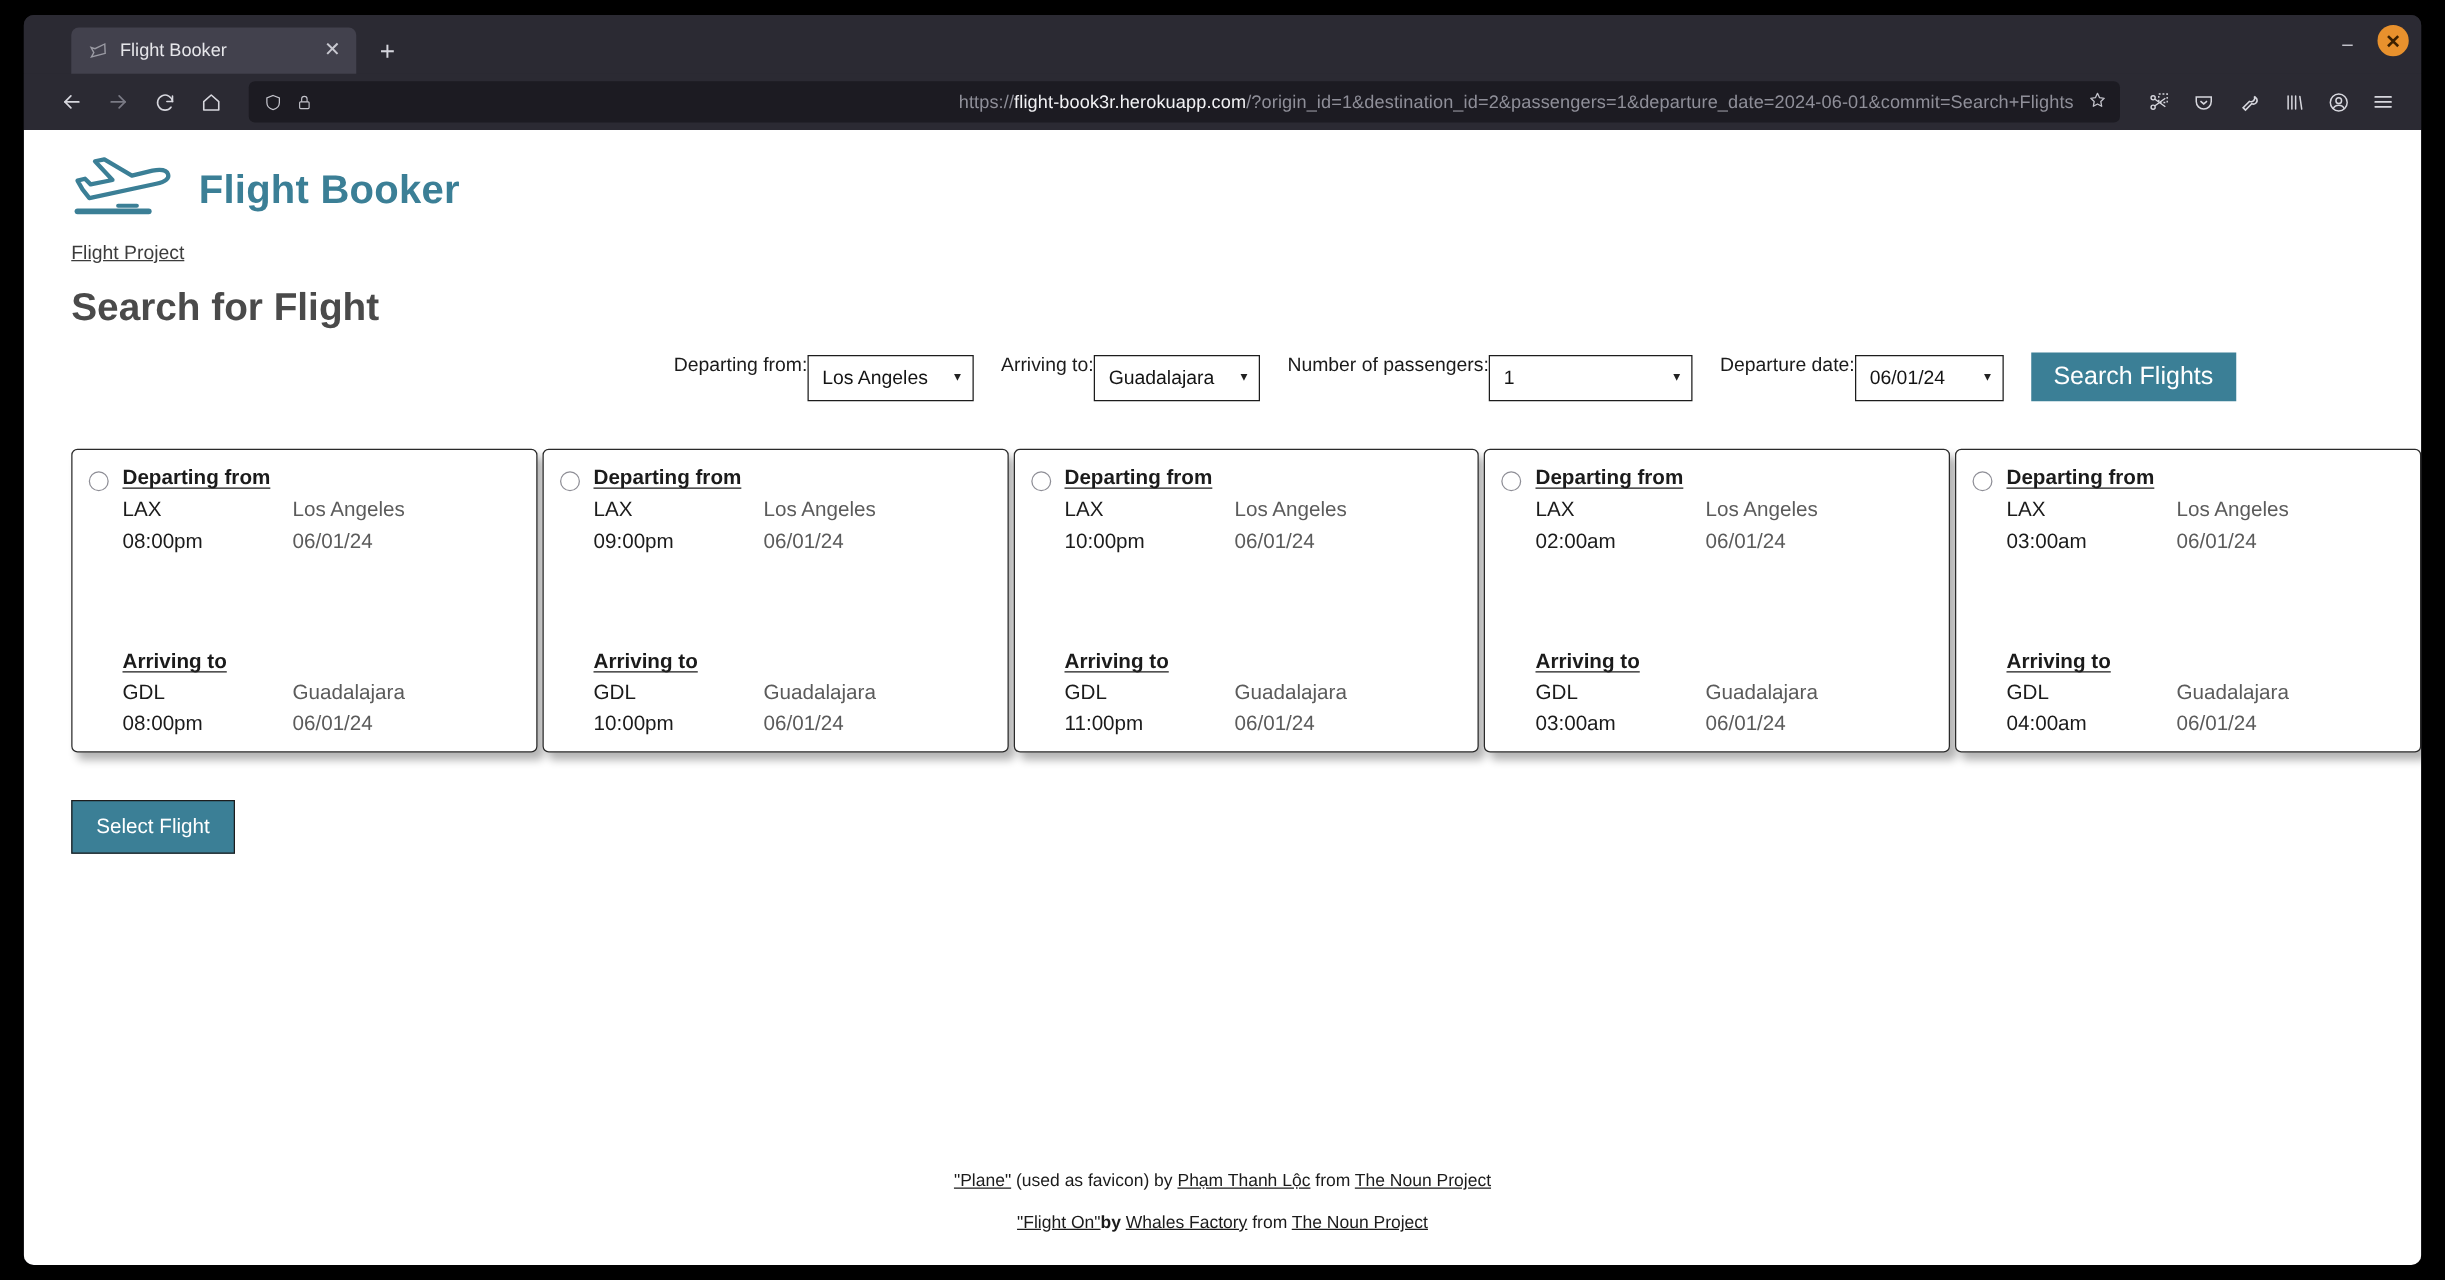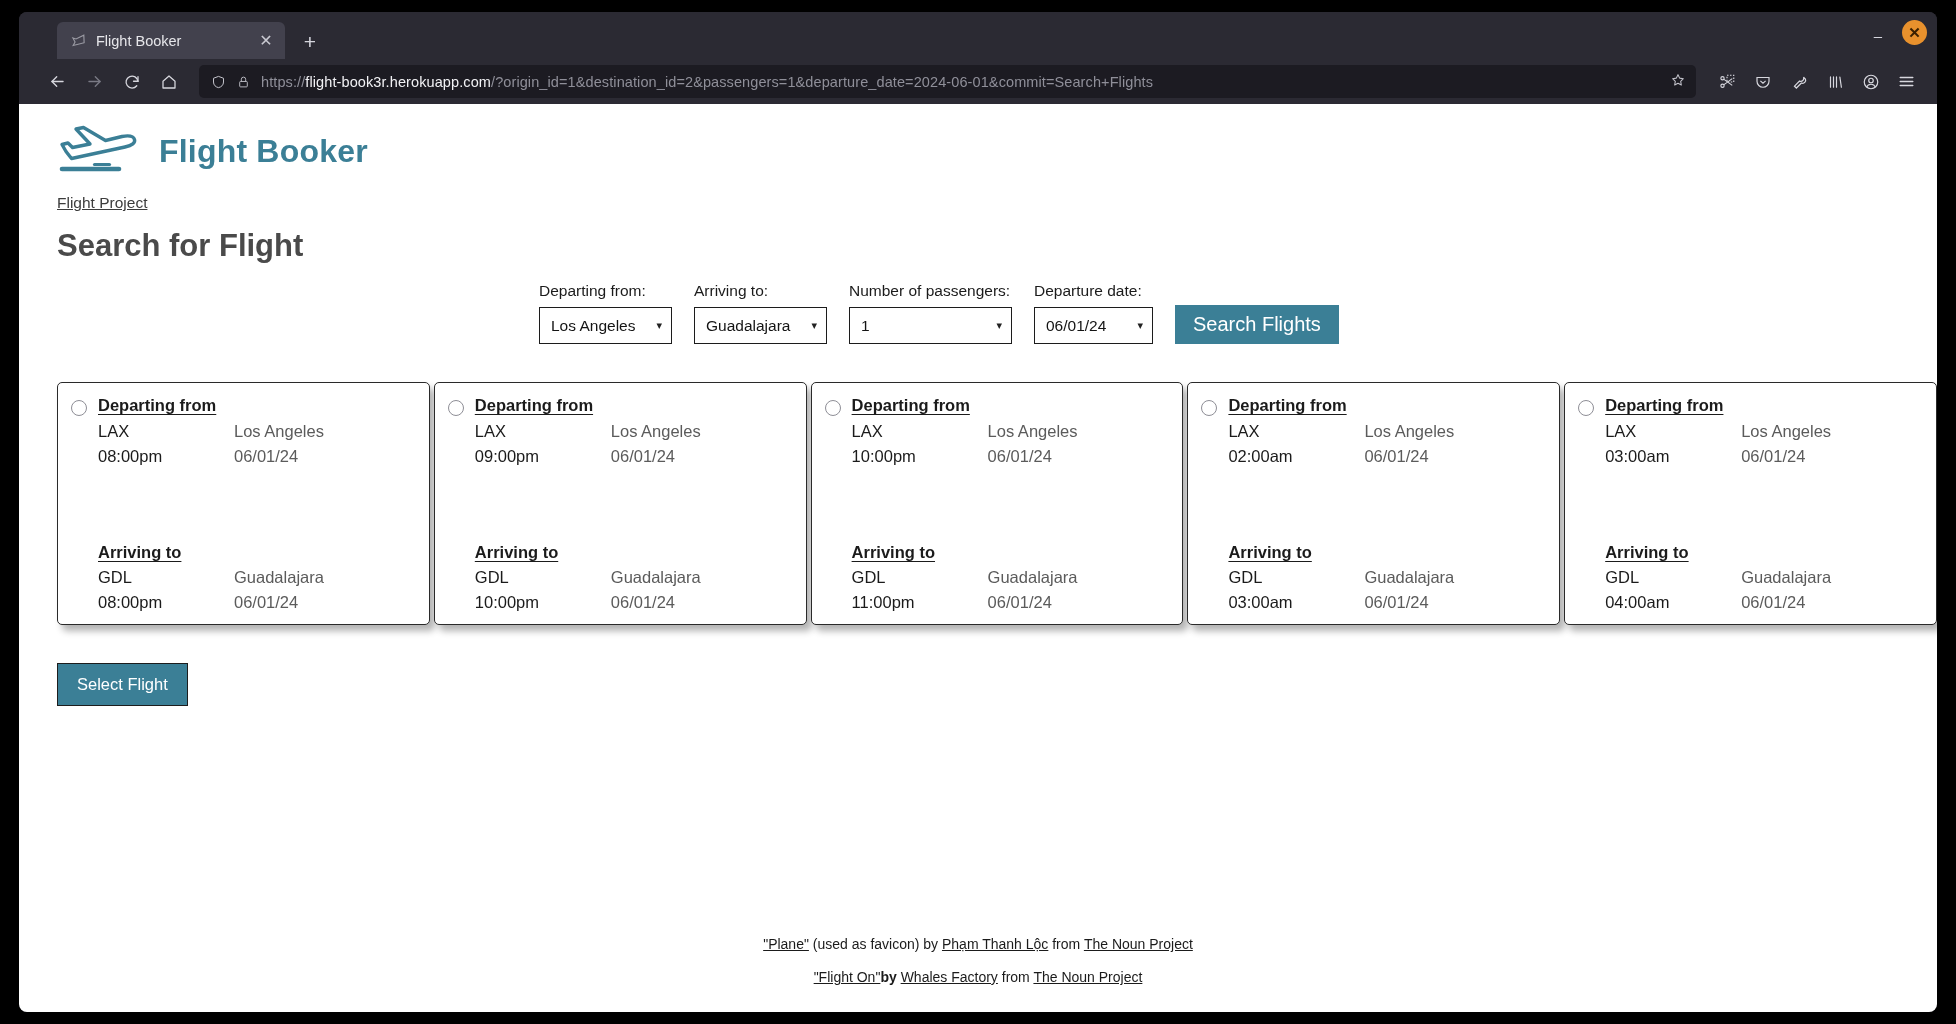--- a/index.html
+++ b/index.html
@@ -122,20 +122,21 @@
     gap: 11px;
   }
   .urlbar .ic { color: #c3c3cb; display:flex; align-items:center; }
   .urltext {
     flex: 1 1 auto;
     font-size: 14.5px;
     color: #8f8f99;
     white-space: nowrap;
     overflow: hidden;
     letter-spacing: .1px;
+    text-align: right;
   }
   .urltext b { color: #f2f2f5; font-weight: 400; }
   .star { color: #c3c3cb; font-size: 15px; }
   .toolbar-right {
     display: flex; align-items: center; gap: 3px;
   }
   
   .page {
     flex: 1 1 auto;
     background: #ffffff;
@@ -168,21 +169,21 @@
     font-weight: bold;
     color: #4a4a4a;
   }
   
   .searchform {
     display: flex;
     align-items: flex-end;
     gap: 22px;
     margin: 18px 0 0 520px;
   }
-  .field { display: flex; flex-direction: column; }
+  .field { display: flex; flex-direction: row; }
   .field label {
     font-size: 15.5px;
     color: #1b1b1b;
     margin-bottom: 7px;
   }
   .select {
     height: 37px;
     border: 1.6px solid #1c1c1c;
     background: #fff;
     display: flex;

